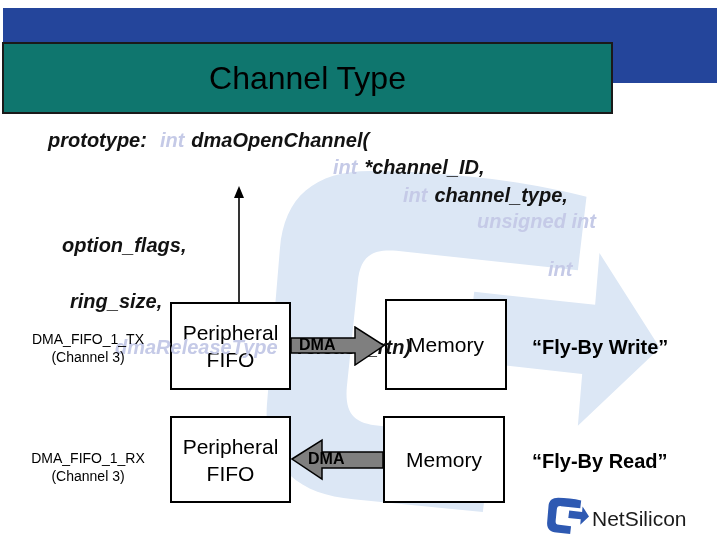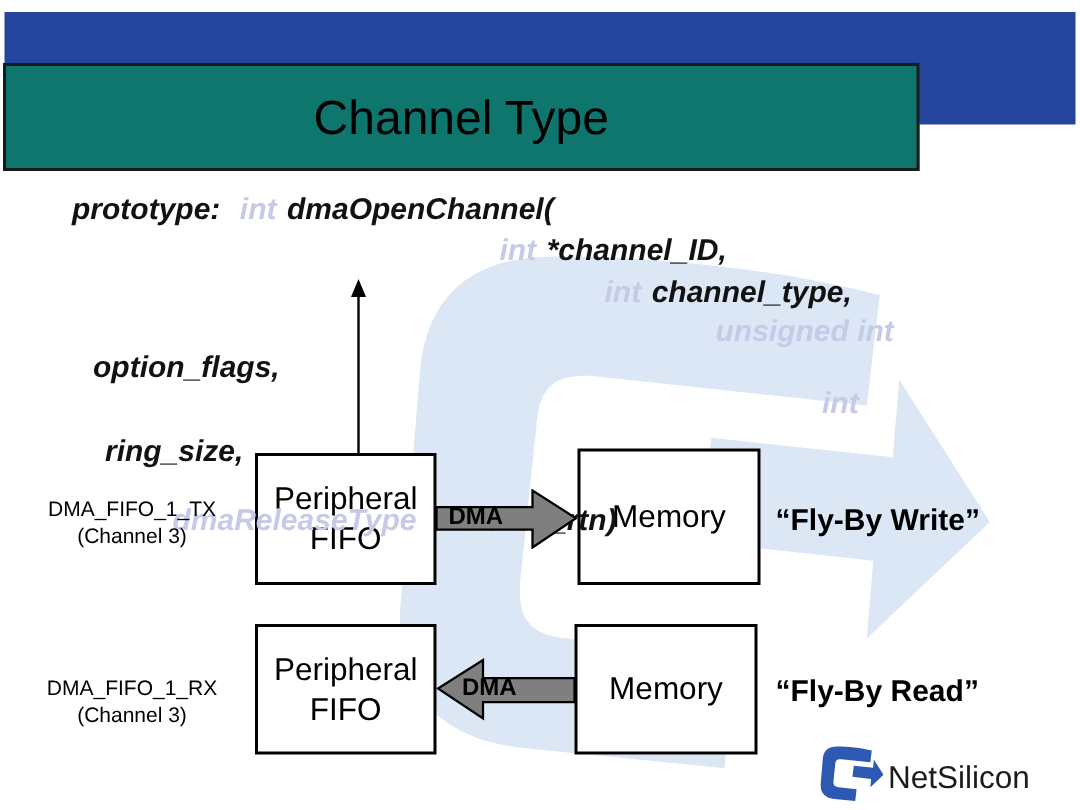--- a/index.html
+++ b/index.html
@@ -48,21 +48,21 @@
   .b2s{left:170px;top:416px;width:121px;height:87px;}
   .b2d{left:383px;top:416px;width:122px;height:87px;}
 
   .ch-label{
     position:absolute;z-index:3;width:150px;text-align:center;
     font-weight:normal;font-size:14px;line-height:18px;color:#000;
   }
   .ch1{left:13px;top:330px;}
   .ch2{left:13px;top:449px;}
 
-  .caption{position:absolute;z-index:3;font-weight:bold;font-size:20px;color:#000;}
+  .caption{position:absolute;z-index:3;font-weight:bold;font-size:20px;color:#000;margin-left:15px;}
   .cap1{left:517px;top:336px;}
   .cap2{left:517px;top:450px;}
 
   .dma-label{position:absolute;z-index:5;font-weight:bold;font-size:16px;color:#000;}
   .dma1{left:299px;top:336px;}
   .dma2{left:308px;top:450px;}
 
   .arrow-svg{position:absolute;z-index:4;}
   .ar1{left:290px;top:326px;}
   .ar2{left:291px;top:437px;}

